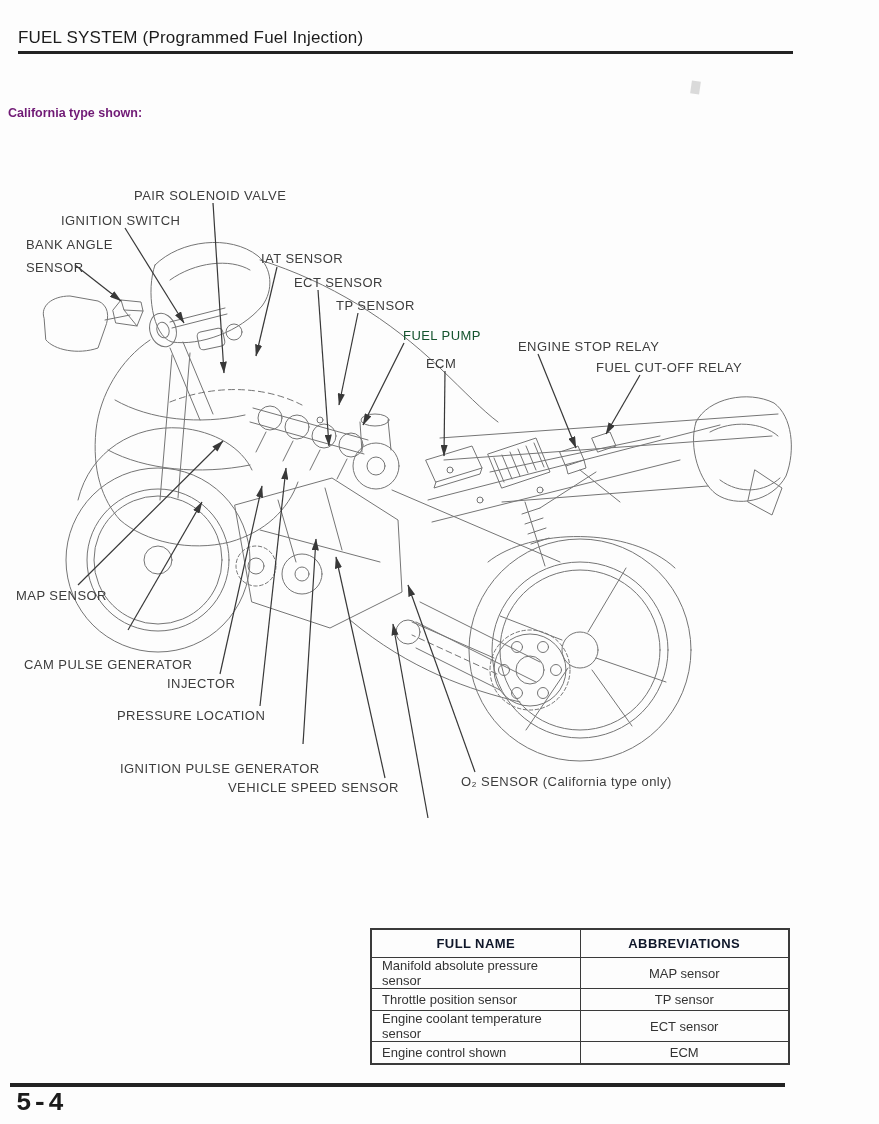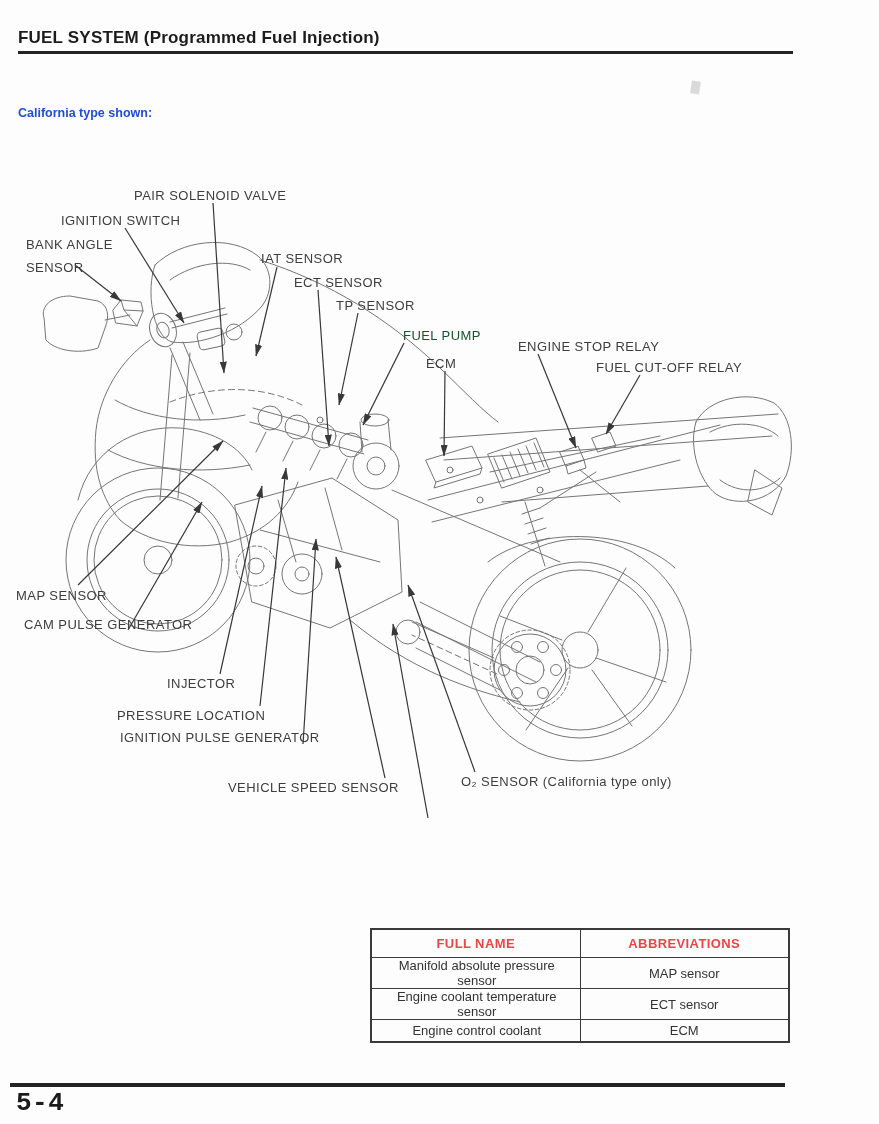--- a/index.html
+++ b/index.html
@@ -1,52 +1,52 @@
 <!DOCTYPE html>
 <html><head>
 <meta charset="utf-8">
 <style>
   html,body{margin:0;padding:0;background:#e8e8e8;}
   .page{
     position:relative;width:879px;height:1124px;background:#fdfdfd;
     font-family:"Liberation Sans",sans-serif;overflow:hidden;margin:0 auto;
   }
   .header-title{
-    position:absolute;left:18px;top:28px;font-size:17px;font-weight:bold;
+    position:absolute;left:18px;top:28px;font-size:17px;font-weight:normal;
     color:#1c1c1c;letter-spacing:.2px;
   }
   .header-rule{position:absolute;left:18px;top:51px;width:775px;height:3px;background:#232323;}
   .section-title{
     position:absolute;left:17px;top:64px;font-size:26px;font-weight:bold;
     color:#1f1f1f;letter-spacing:.4px;
   }
   .artifact{position:absolute;left:691px;top:81px;width:9px;height:13px;background:#dadada;transform:rotate(8deg);}
-  .caption{position:absolute;left:18px;top:106px;font-size:12.5px;font-weight:bold;color:#1d4ed8;}
+  .caption{position:absolute;left:8px;top:106px;font-size:12.5px;font-weight:bold;color:#701a75;}
   .diagram{position:absolute;left:20px;top:170px;}
   .sk path,.sk circle,.sk ellipse,.sk rect{fill:none;stroke:#757575;stroke-width:1;stroke-linejoin:round;stroke-linecap:round;}
   .sk .dash{stroke-dasharray:6 4;}
   .sk .teeth{stroke-dasharray:3.5 2.5;}
   .leaders line{stroke:#383838;stroke-width:1.2;}
   .co{
     position:absolute;font-size:13px;color:#3d3d3d;letter-spacing:.45px;
     white-space:nowrap;line-height:15px;
   }
   .co.wrap{white-space:normal;line-height:23px;}
   .co.light{color:#14532d;}
   .abbr{
     position:absolute;left:370px;top:928px;width:420px;border-collapse:collapse;
     table-layout:fixed;border:2px solid #3a3a3a;
   }
   .abbr th,.abbr td{
     border:1.5px solid #3a3a3a;font-size:13px;color:#333;
     padding:0 8px;overflow:hidden;
   }
-  .abbr th{height:27px;font-weight:bold;text-align:center;letter-spacing:.4px;color:#ef4444;}
+  .abbr th{height:27px;font-weight:bold;text-align:center;letter-spacing:.4px;color:#0f172a;}
   .abbr td{height:21px;}
-  .abbr td.fn{width:272px;text-align:center;padding-left:10px;}
+  .abbr td.fn{width:272px;text-align:left;padding-left:10px;}
   .abbr td.ab,.abbr th.ab{text-align:center;}
   .footer-rule{position:absolute;left:10px;top:1083px;width:775px;height:3.5px;background:#232323;}
   .page-number{position:absolute;left:16px;top:1088px;font-size:26px;font-weight:bold;color:#1b1b1b;letter-spacing:.5px;font-family:Liberation Mono, monospace;}
 </style>
 </head>
 <body>
 
 <div class="page">
 
   <div class="header-title">FUEL SYSTEM (Programmed Fuel Injection)</div>
@@ -180,45 +180,49 @@
   <div class="co" style="left:61px;top:213px">IGNITION SWITCH</div>
   <div class="co wrap" style="left:26px;top:233px;width:102px">BANK ANGLE SENSOR</div>
   <div class="co" style="left:261px;top:251px">IAT SENSOR</div>
   <div class="co" style="left:294px;top:275px">ECT SENSOR</div>
   <div class="co" style="left:336px;top:298px">TP SENSOR</div>
   <div class="co light" style="left:403px;top:328px">FUEL PUMP</div>
   <div class="co" style="left:426px;top:356px">ECM</div>
   <div class="co" style="left:518px;top:339px">ENGINE STOP RELAY</div>
   <div class="co" style="left:596px;top:360px">FUEL CUT-OFF RELAY</div>
   <div class="co" style="left:16px;top:588px">MAP SENSOR</div>
-  <div class="co" style="left:24px;top:617px">CAM PULSE GENERATOR</div>
+  <div class="co" style="left:24px;top:657px">CAM PULSE GENERATOR</div>
   <div class="co" style="left:167px;top:676px">INJECTOR</div>
   <div class="co" style="left:117px;top:708px">PRESSURE LOCATION</div>
-  <div class="co" style="left:120px;top:730px">IGNITION PULSE GENERATOR</div>
+  <div class="co" style="left:120px;top:761px">IGNITION PULSE GENERATOR</div>
   <div class="co" style="left:228px;top:780px">VEHICLE SPEED SENSOR</div>
   <div class="co" style="left:461px;top:774px">O₂ SENSOR (California type only)</div>
 
   <table class="abbr">
     <thead>
       <tr>
         <th class="fn">FULL NAME</th>
         <th class="ab">ABBREVIATIONS</th>
       </tr>
     </thead>
     <tbody>
       <tr>
         <td class="fn">Manifold absolute pressure sensor</td>
         <td class="ab">MAP sensor</td>
       </tr>
       <tr>
+        <td class="fn">Throttle position sensor</td>
+        <td class="ab">TP sensor</td>
+      </tr>
+      <tr>
         <td class="fn">Engine coolant temperature sensor</td>
         <td class="ab">ECT sensor</td>
       </tr>
       <tr>
-        <td class="fn">Engine control coolant</td>
+        <td class="fn">Engine control shown</td>
         <td class="ab">ECM</td>
       </tr>
     </tbody>
   </table>
 
   <div class="footer-rule"></div>
   <div class="page-number">5-4</div>
 
 </div>
 

